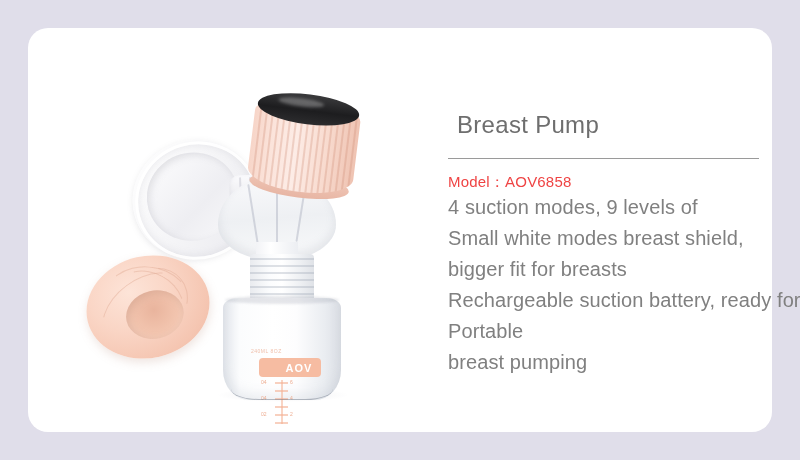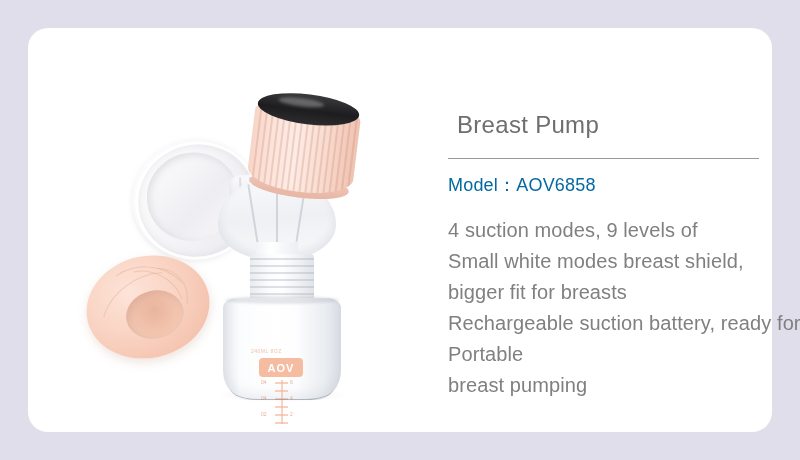--- a/index.html
+++ b/index.html
@@ -256,20 +256,21 @@
     background: #F6BCA2;
     border-radius: 4px;
     display: flex;
     align-items: center;
     justify-content: center;
     color: #ffffff;
     font-size: 11px;
     font-weight: bold;
     letter-spacing: 1px;
     font-family: "Liberation Sans", sans-serif;
+    padding-left: 18px;
   }
   .grad-col {
     position: absolute;
     left: 52px;
     top: 82px;
     width: 14px;
     height: 44px;
   }
   .grad-line {
     position: absolute;
@@ -360,23 +361,22 @@
     padding-bottom: 10px;
     letter-spacing: 0.3px;
   }
   .title-rule {
     width: 311px;
     height: 1px;
     background: #9A9A9A;
     margin-bottom: 14px;
   }
   .model-line {
-    font-size: 18px;
-    color: #0369a1;
-    margin-bottom: 18px;
+    font-size: 15px;
+    color: #ef4444;
     letter-spacing: 0.2px;
   }
   .features {
     list-style: none;
     margin: 0;
     padding: 0;
   }
   .features li {
     font-size: 20px;
     color: #808080;

